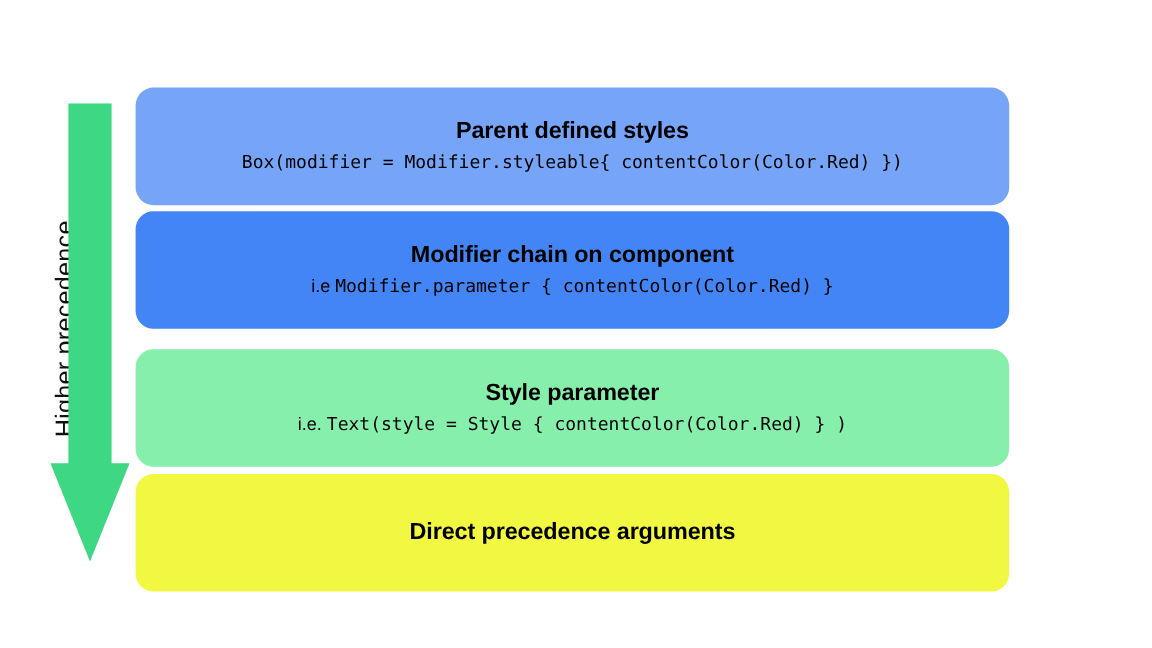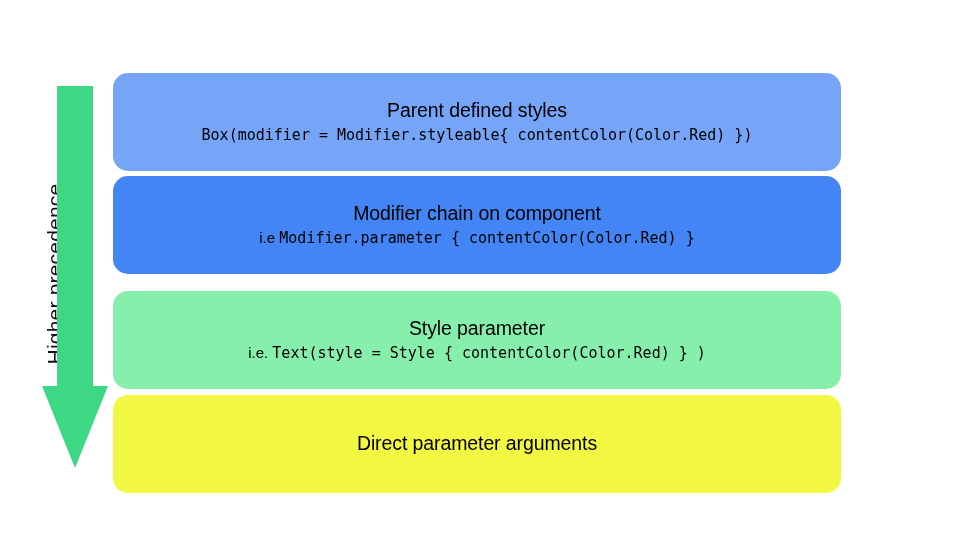--- a/index.html
+++ b/index.html
@@ -55,21 +55,21 @@
     height: 98px;
     border-radius: 15px;
     display: flex;
     flex-direction: column;
     align-items: center;
     justify-content: center;
     box-sizing: border-box;
   }
   .box-title {
     font-size: 19.5px;
-    font-weight: normal;
+    font-weight: bold;
     color: #000000;
     line-height: 1.2;
     text-align: center;
     letter-spacing: -0.1px;
   }
   .box-code {
     margin-top: 4px;
     font-family: "DejaVu Sans Mono", "Liberation Mono", monospace;
     font-size: 15px;
     color: #000000;
@@ -109,16 +109,16 @@
     <div class="box-title">Modifier chain on component</div>
     <div class="box-code"><span class="prefix">i.e </span><span>Modifier.parameter { contentColor(Color.Red) }</span></div>
   </div>
 
   <div class="box" id="box-2" style="background: #86efac;">
     <div class="box-title">Style parameter</div>
     <div class="box-code"><span class="prefix">i.e. </span><span>Text(style = Style { contentColor(Color.Red) } )</span></div>
   </div>
 
   <div class="box" id="box-3" style="background: rgb(242, 248, 65);">
-    <div class="box-title">Direct parameter arguments</div>
+    <div class="box-title">Direct precedence arguments</div>
   </div>
 
 </div>
 
 </body></html>

